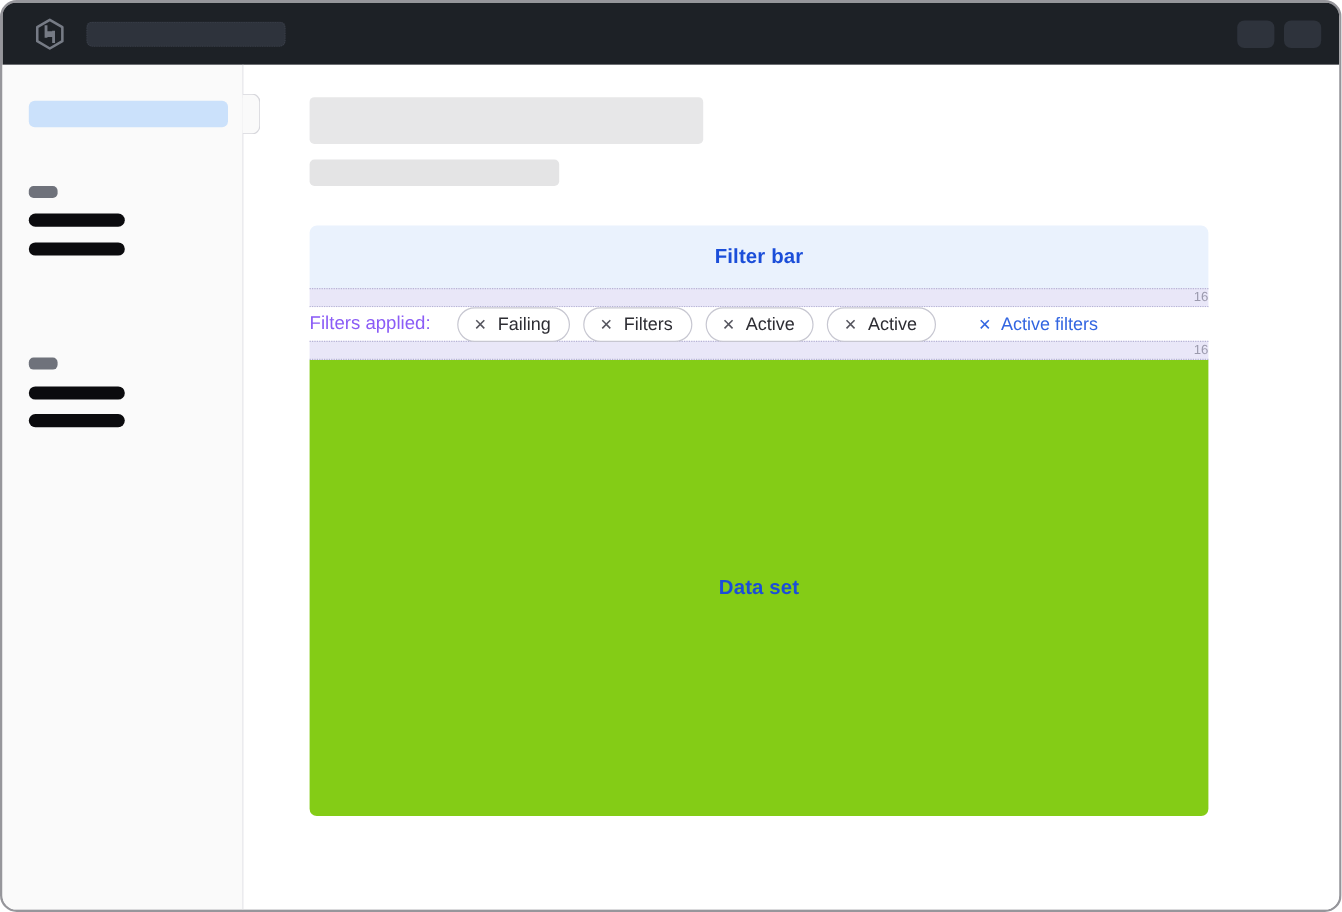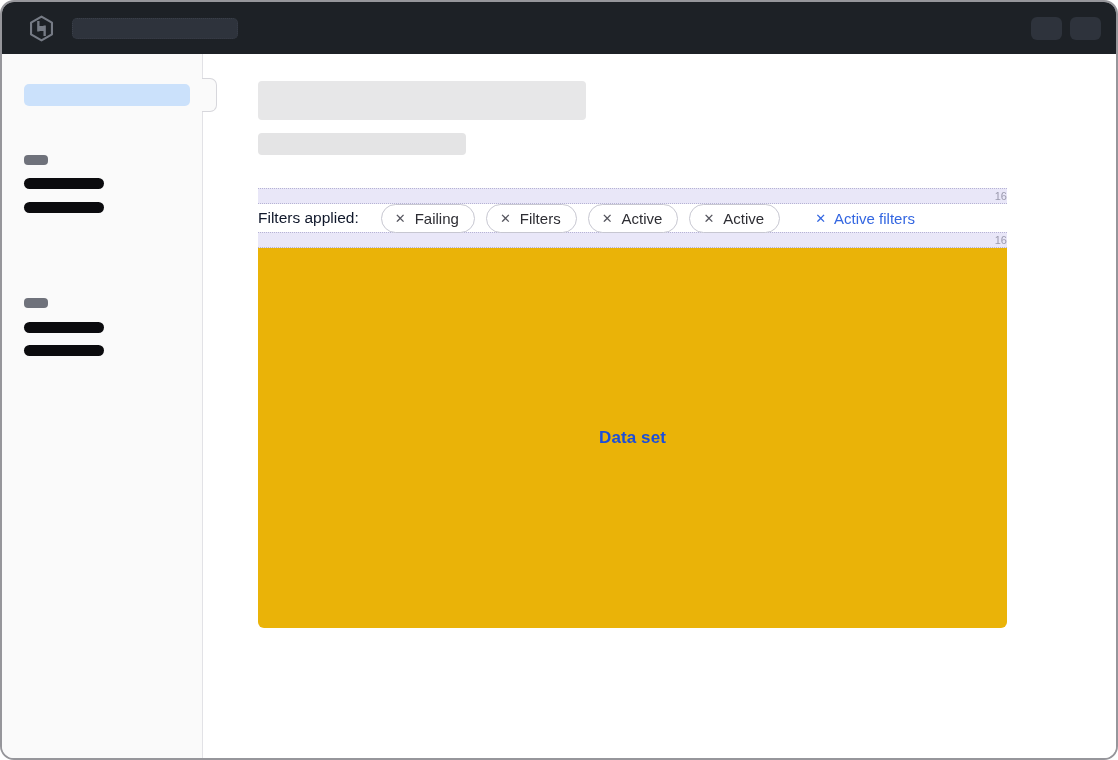--- a/index.html
+++ b/index.html
@@ -43,31 +43,31 @@
   
   .main{flex:1;background:#ffffff;padding:27px 0 0 55px;position:relative;}
   .title-skel{width:328px;height:39px;border-radius:4px;background:#e7e7e8;}
   .subtitle-skel{width:208px;height:22px;border-radius:4px;background:#e4e4e5;margin-top:13px;}
   .panel-stack{width:749px;margin-top:33px;}
   .panel{
     display:flex;align-items:center;justify-content:center;
     font-weight:bold;font-size:17px;color:#1b4ed9;letter-spacing:.1px;
   }
   .filter-bar{height:52px;background:#eaf2fd;border-radius:6px 6px 0 0;}
-  .data-set{height:380px;background:#eab308;border-radius:0 0 6px 6px;}
+  .data-set{height:380px;background:#84cc16;border-radius:0 0 6px 6px;}
   .spacer16{
     height:16px;background:#e9e7f8;
     border-top:1px dotted #b6b3d4;border-bottom:1px dotted #b6b3d4;
     display:flex;align-items:center;justify-content:flex-end;
     font-size:11px;color:#9b9aad;line-height:1;
   }
   .filters-row{
     height:28px;display:flex;align-items:center;background:#ffffff;
   }
-  .filters-label{font-size:15.5px;color:#0f172a;}
+  .filters-label{font-size:15.5px;color:#8b5cf6;}
   .tags{display:flex;align-items:center;gap:11px;margin-left:22px;}
   .tag{
     display:inline-flex;align-items:center;gap:9px;height:29px;
     padding:0 15px 0 13px;border:1px solid #c7c7d1;border-radius:15px;
     background:#ffffff;font-size:15px;color:#2d2d33;cursor:default;
   }
   .tag .x{font-size:13px;color:#55555e;line-height:1;}
   .clear-filters{
     display:inline-flex;align-items:center;gap:8px;margin-left:35px;
     font-size:15px;font-weight:500;color:#3366e1;cursor:default;
@@ -107,20 +107,23 @@
       <div class="pill black" style="top:268px;"></div>
       <div class="pill black" style="top:291px;"></div>
     </div>
 
     <div class="main">
       <div class="title-skel"></div>
       <div class="subtitle-skel"></div>
 
       <div class="panel-stack">
 
+        <div class="panel filter-bar">
+          <span>Filter bar</span>
+        </div>
 
         <div class="spacer16">
           <span>16</span>
         </div>
 
         <div class="filters-row">
           <span class="filters-label">Filters applied:</span>
           <div class="tags">
             <span class="tag">
               <span class="x">✕</span>

